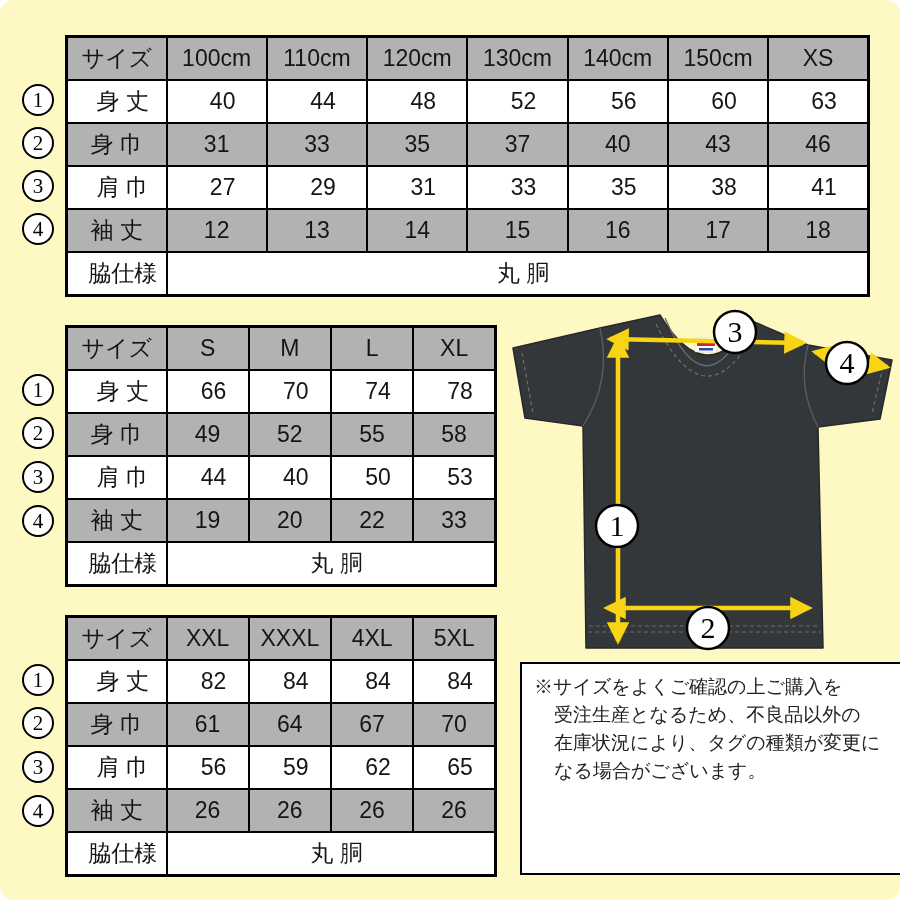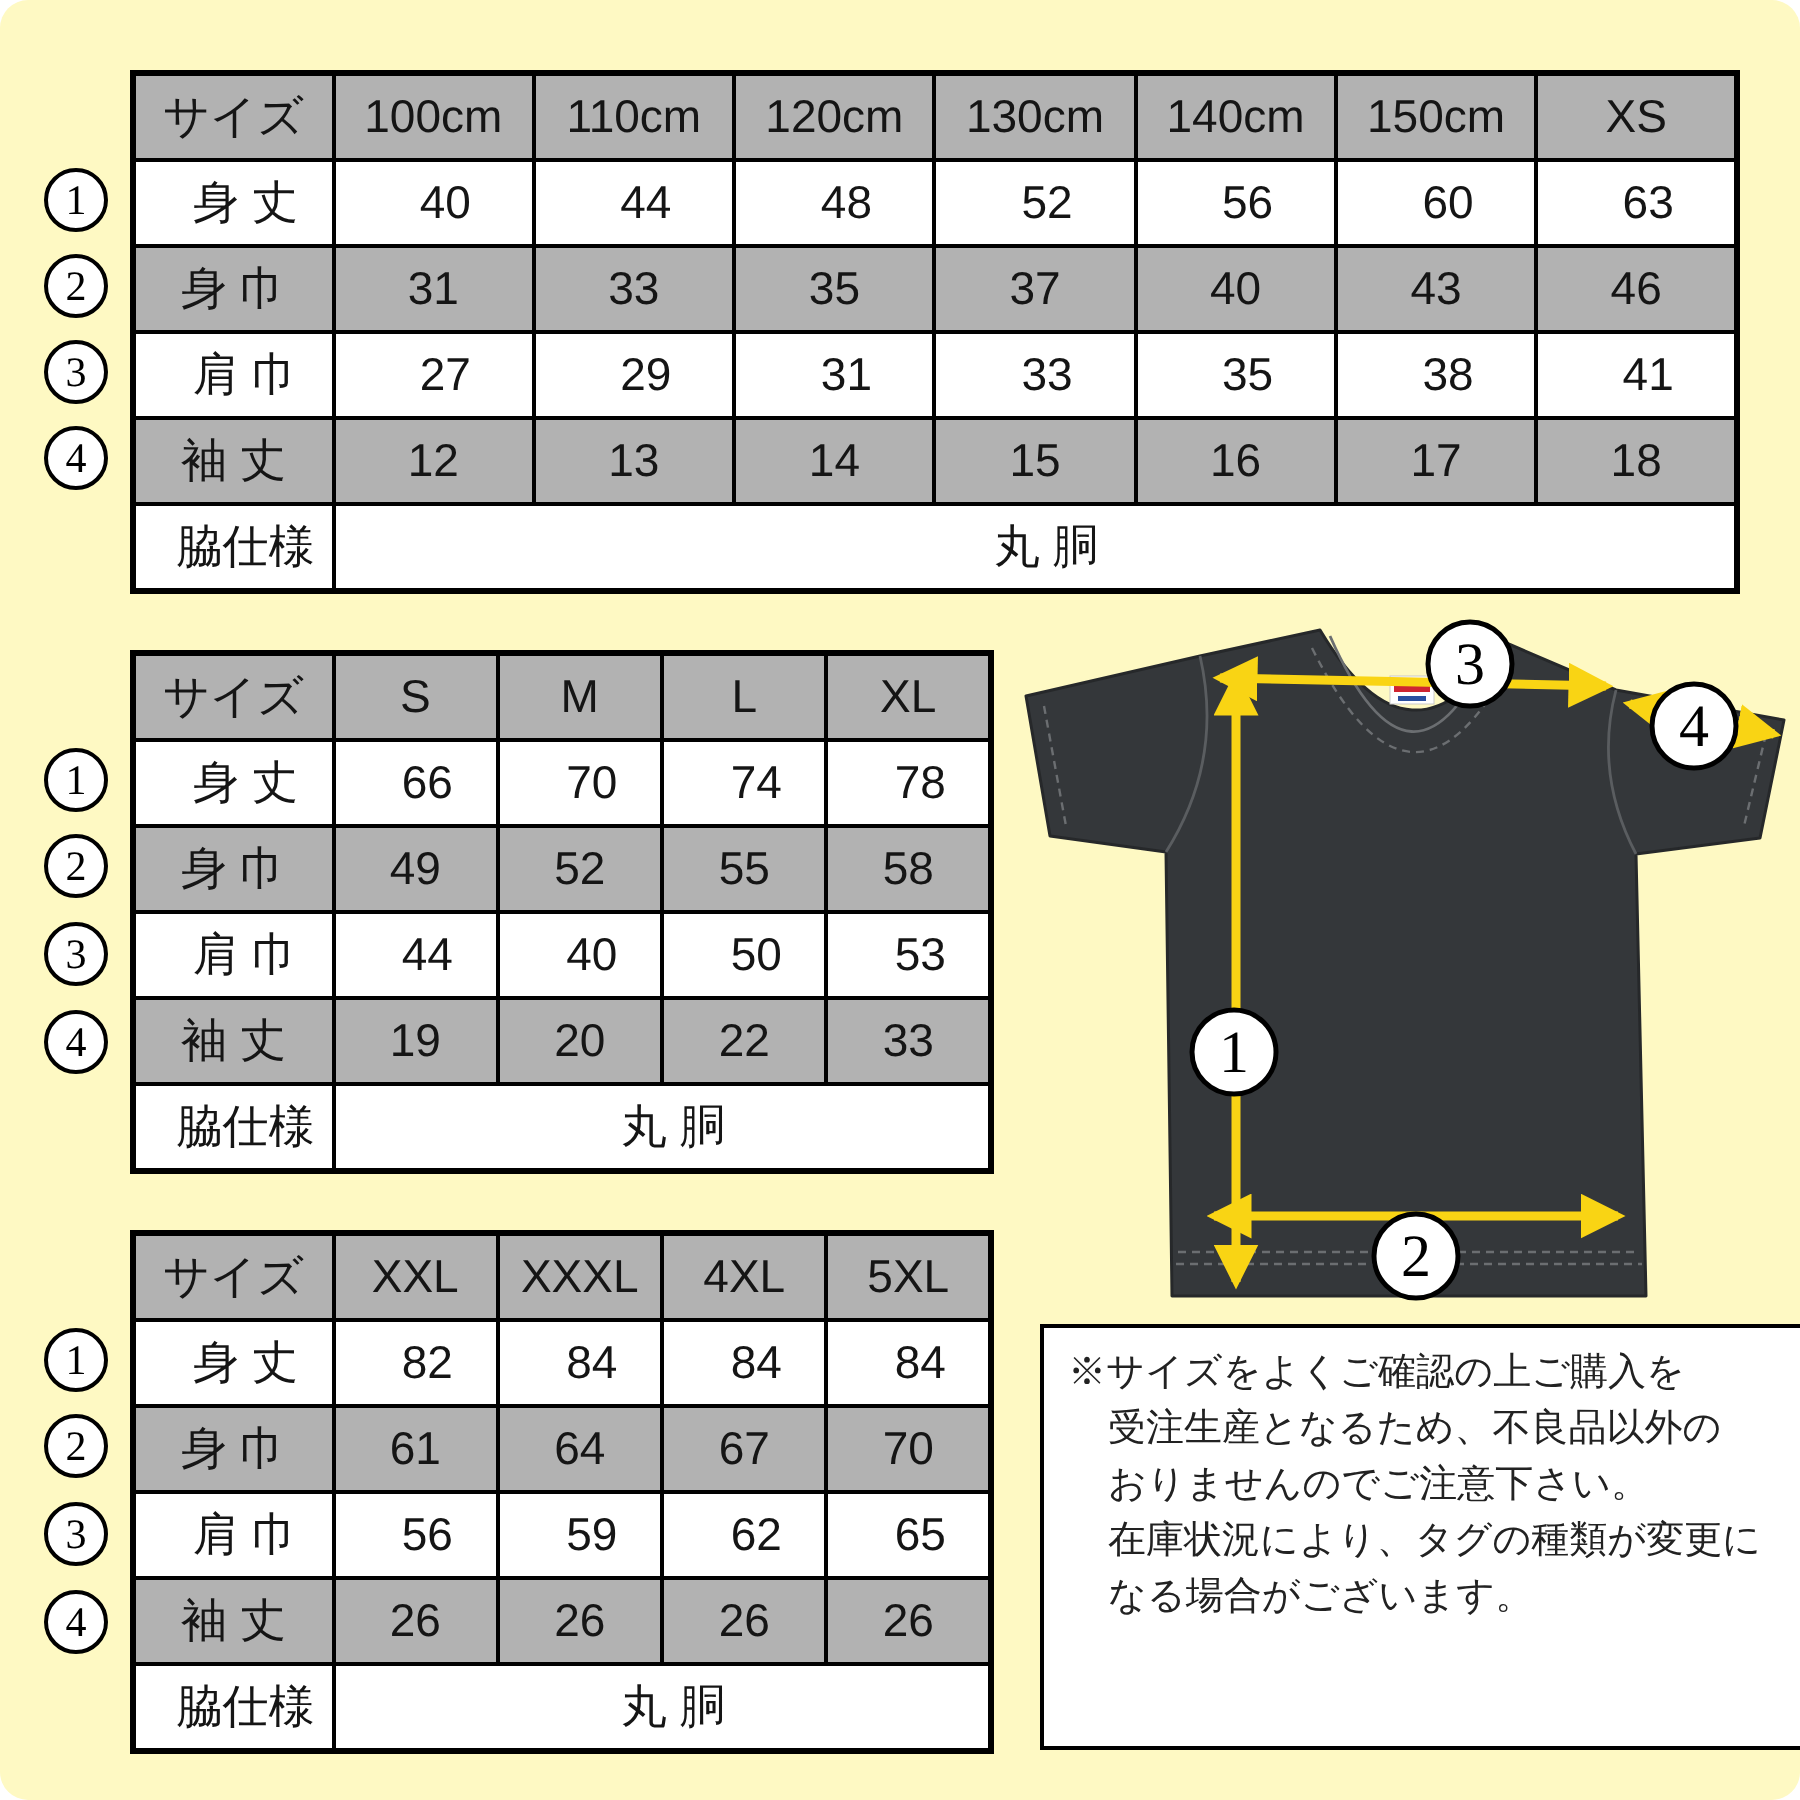--- a/index.html
+++ b/index.html
@@ -287,18 +287,17 @@
     </g>
     <g>
       <circle cx="213" cy="323" r="21" fill="#fff" stroke="#000" stroke-width="2.5"></circle>
       <text class="circ-digit" x="213" y="333" text-anchor="middle">2</text>
     </g>
   </svg>
 
   <div class="note-box">
     <div class="note-line">※サイズをよくご確認の上ご購入を</div>
     <div class="note-line indent">受注生産となるため、不良品以外の</div>
-    <div class="note-line indent">おりませんのでご注意下さい。</div>
     <div class="note-line indent">在庫状況により、タグの種類が変更に</div>
     <div class="note-line indent">なる場合がございます。</div>
   </div>
 
 </div>
 
 </body></html>

